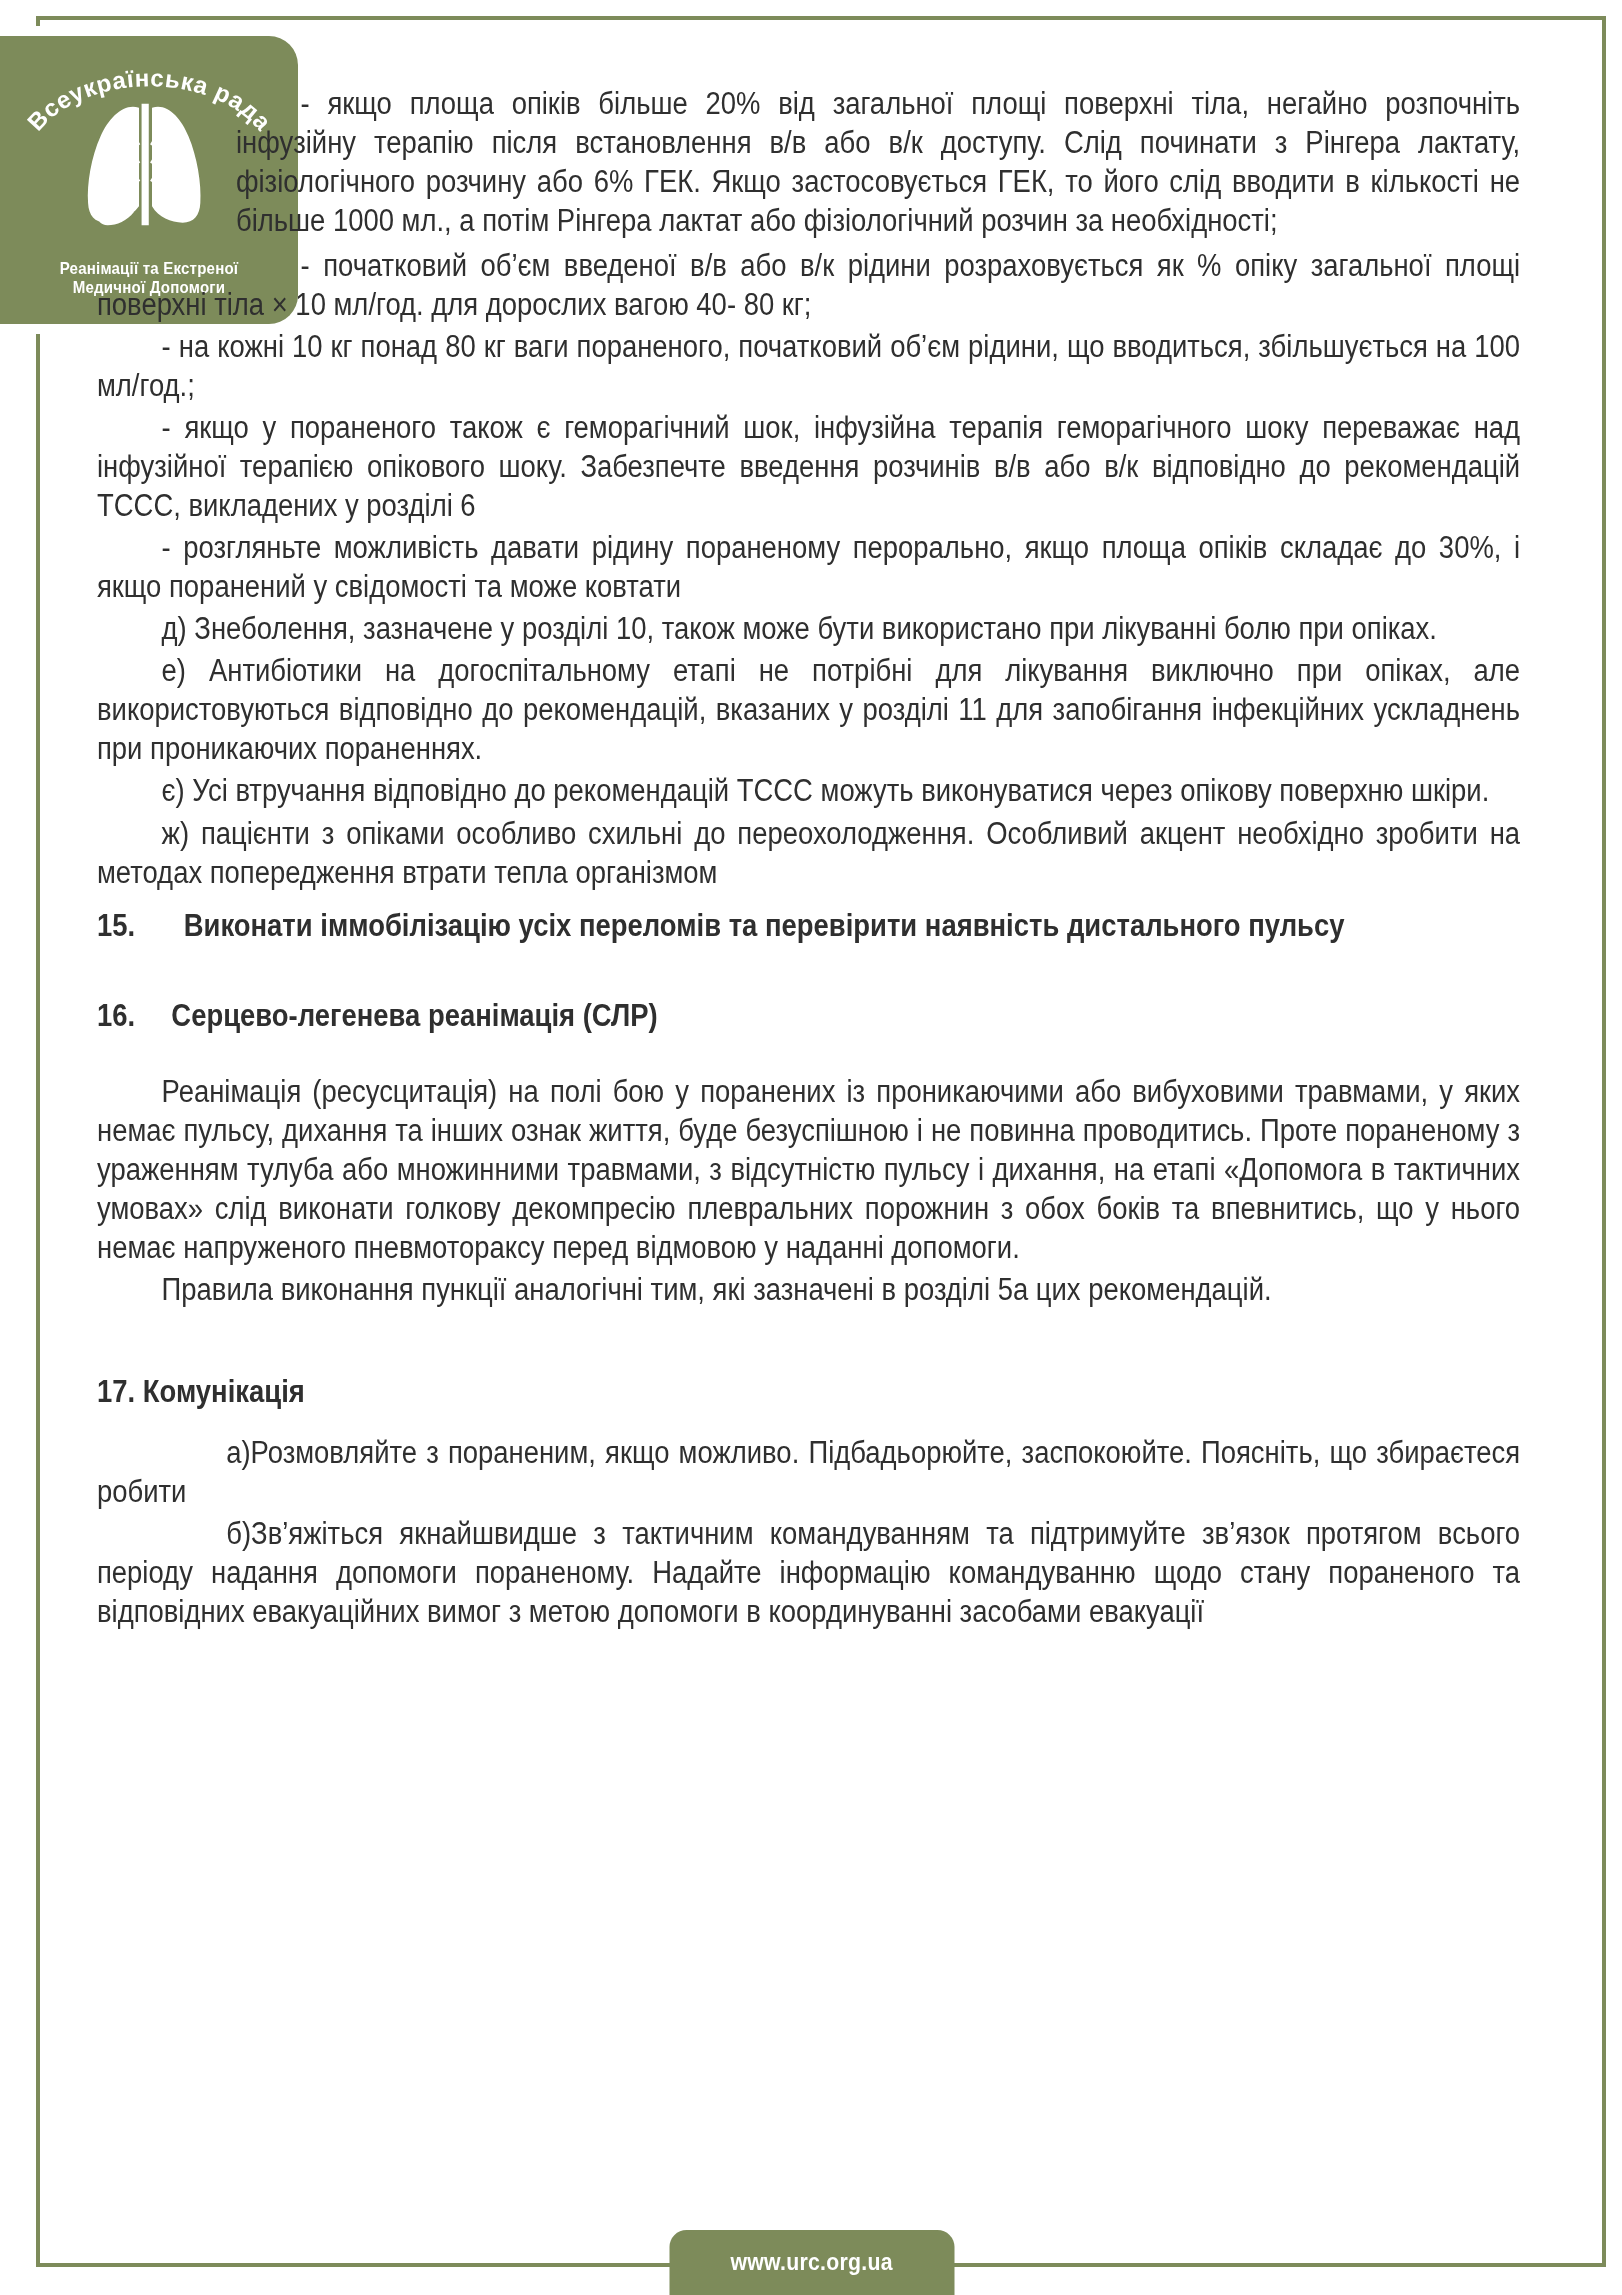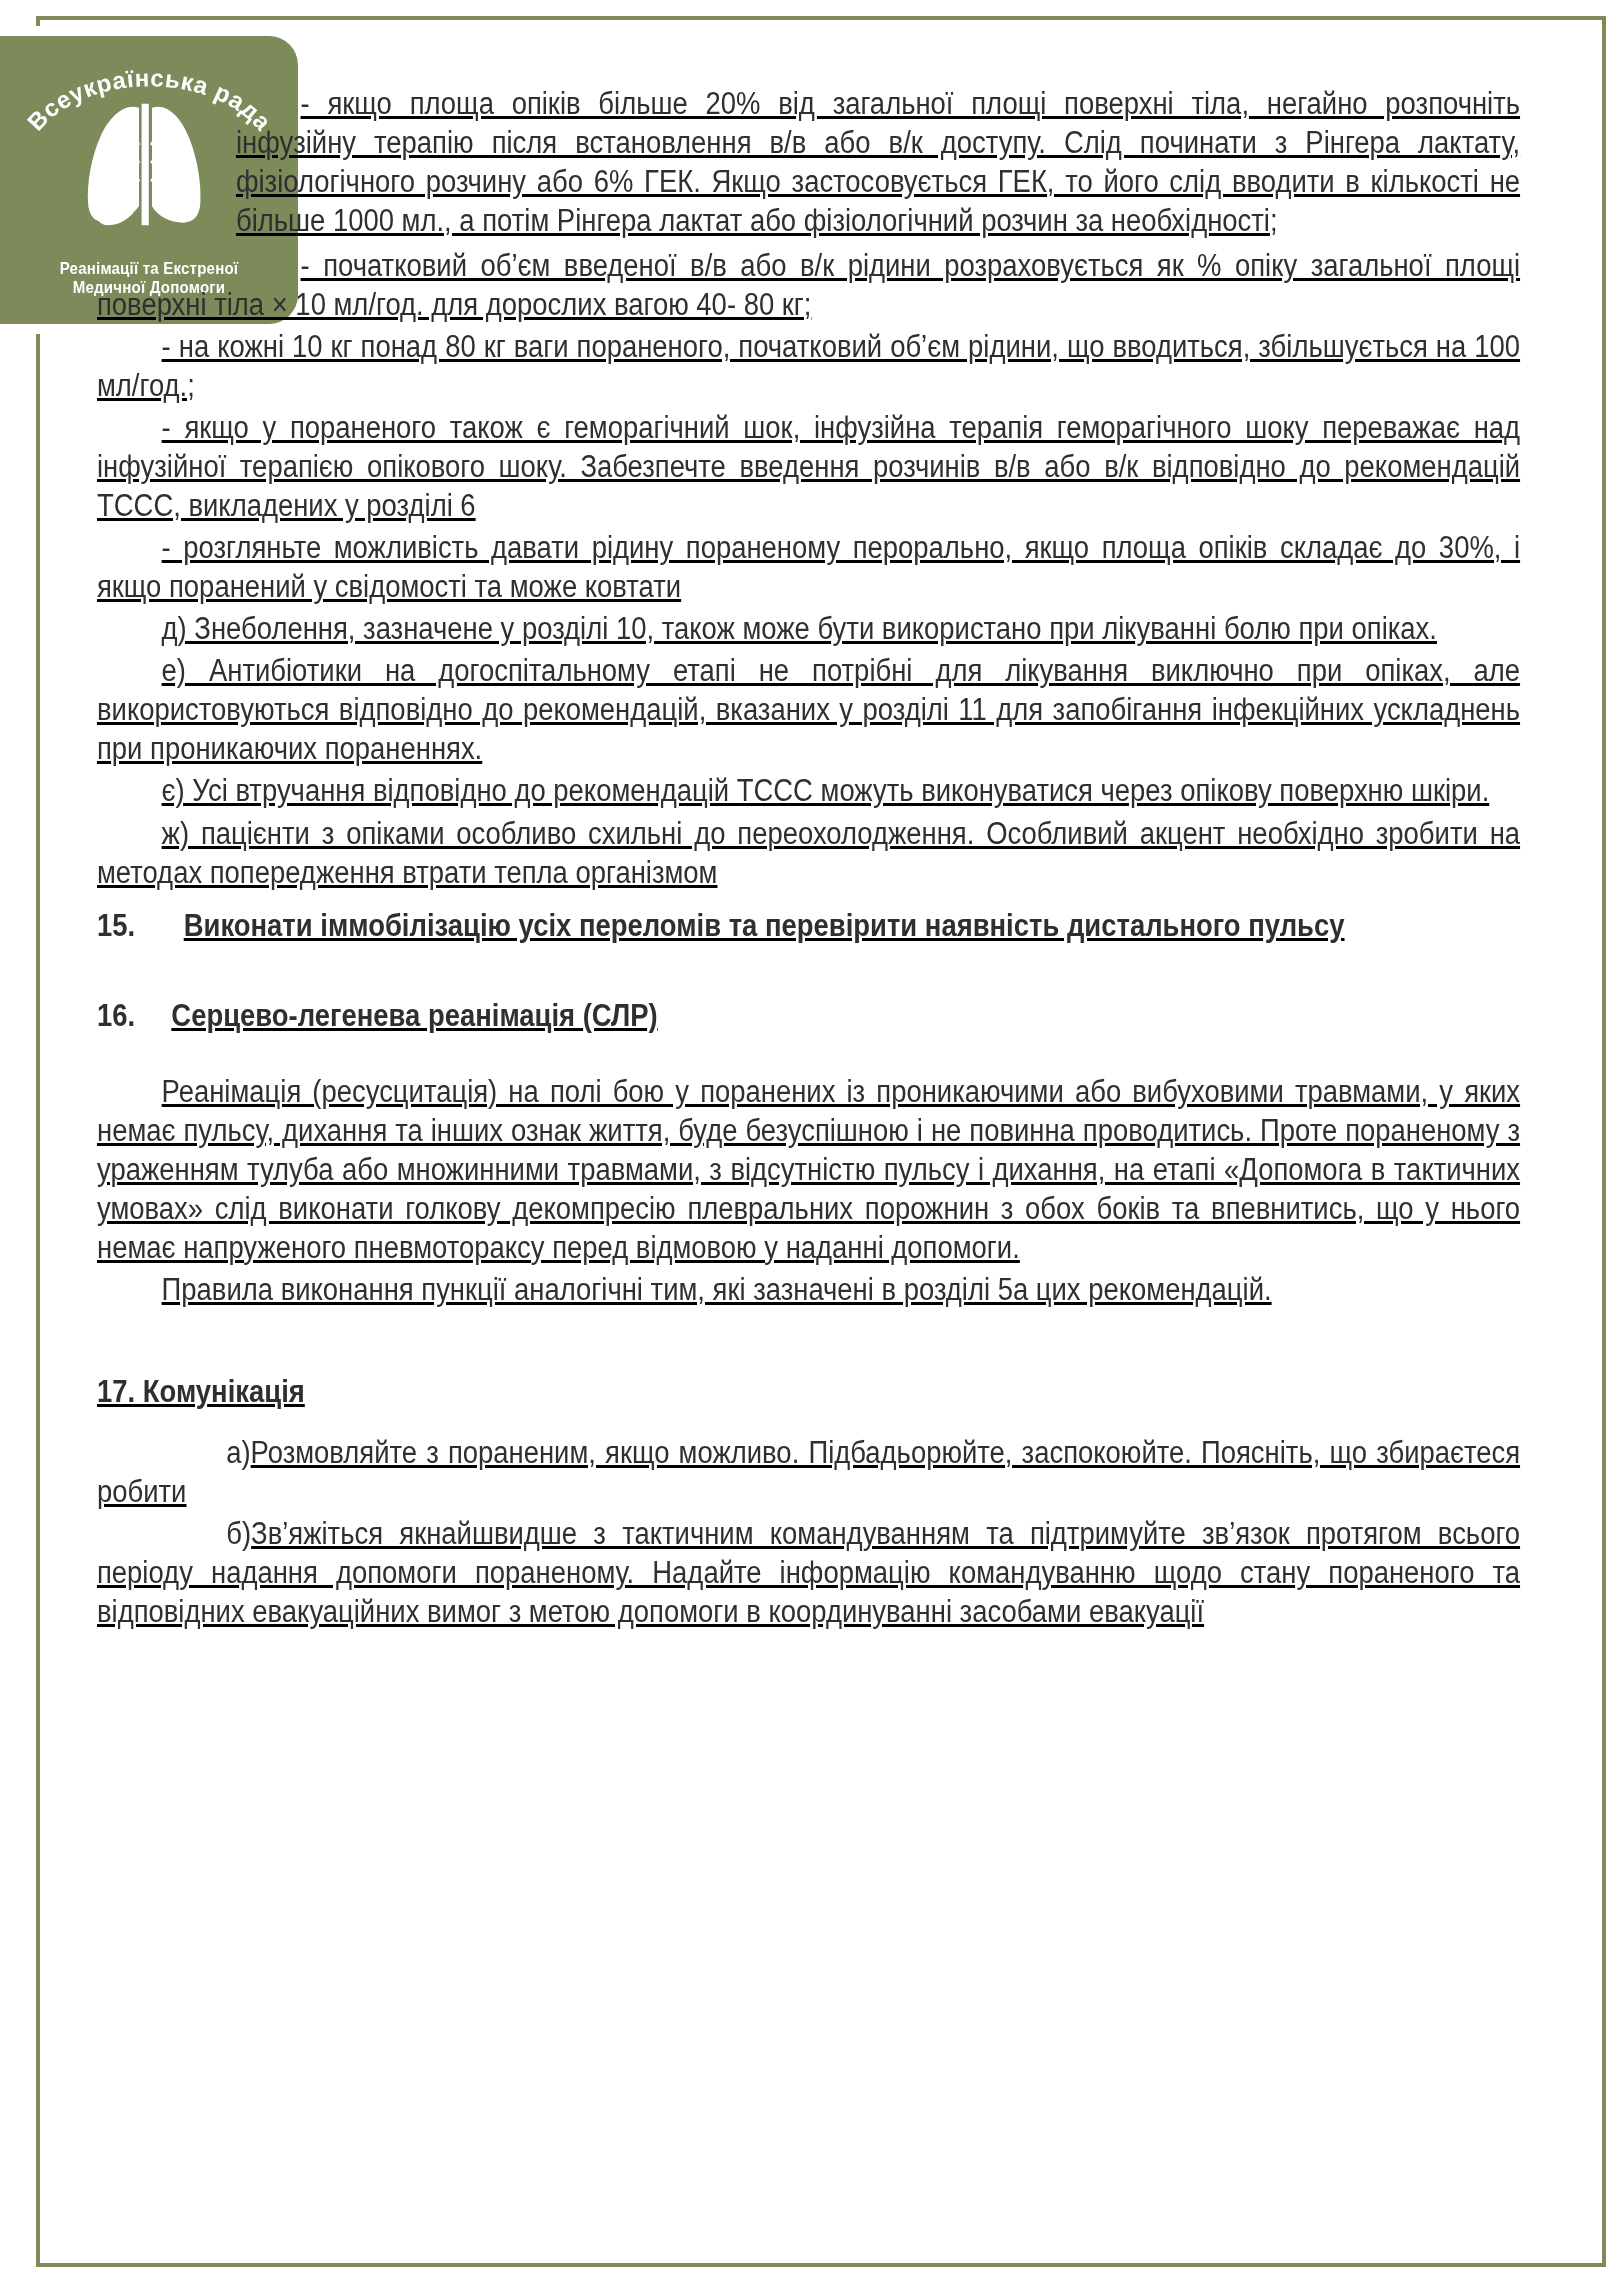--- a/index.html
+++ b/index.html
@@ -78,21 +78,20 @@
     letter-spacing: 0.2px;
     transform: scaleX(0.92);
   }
 
   
   .content {
     position: absolute;
     left: 97px;
     top: 85px;
     width: 1423px;
-    text-decoration: underline;
   }
   .blk {
     font-size: 31px;
     line-height: 1.255;
     color: #2f2f2f;
     text-align: justify;
     text-justify: inter-word;
     transform: scaleX(0.885);
     transform-origin: left top;
     width: 113%;
@@ -283,15 +282,18 @@
     <p class="blk ind" style="color: rgb(47, 47, 47);">
       <span class="tabnum">а)</span><span>Розмовляйте з пораненим, якщо можливо. Підбадьорюйте, заспокоюйте. Поясніть, що збираєтеся робити</span>
     </p>
 
     <p class="blk ind" style="color: rgb(47, 47, 47);">
       <span class="tabnum">б)</span><span>Зв’яжіться якнайшвидше з тактичним командуванням та підтримуйте зв’язок протягом всього періоду надання допомоги пораненому. Надайте інформацію командуванню щодо стану пораненого та відповідних евакуаційних вимог з метою допомоги в координуванні засобами евакуації</span>
     </p>
 
   </div>
 
+  <div class="footer-badge" style="background: rgb(125, 139, 90);">
+    <span>www.urc.org.ua</span>
+  </div>
 
 </div>
 
 
 </body></html>

